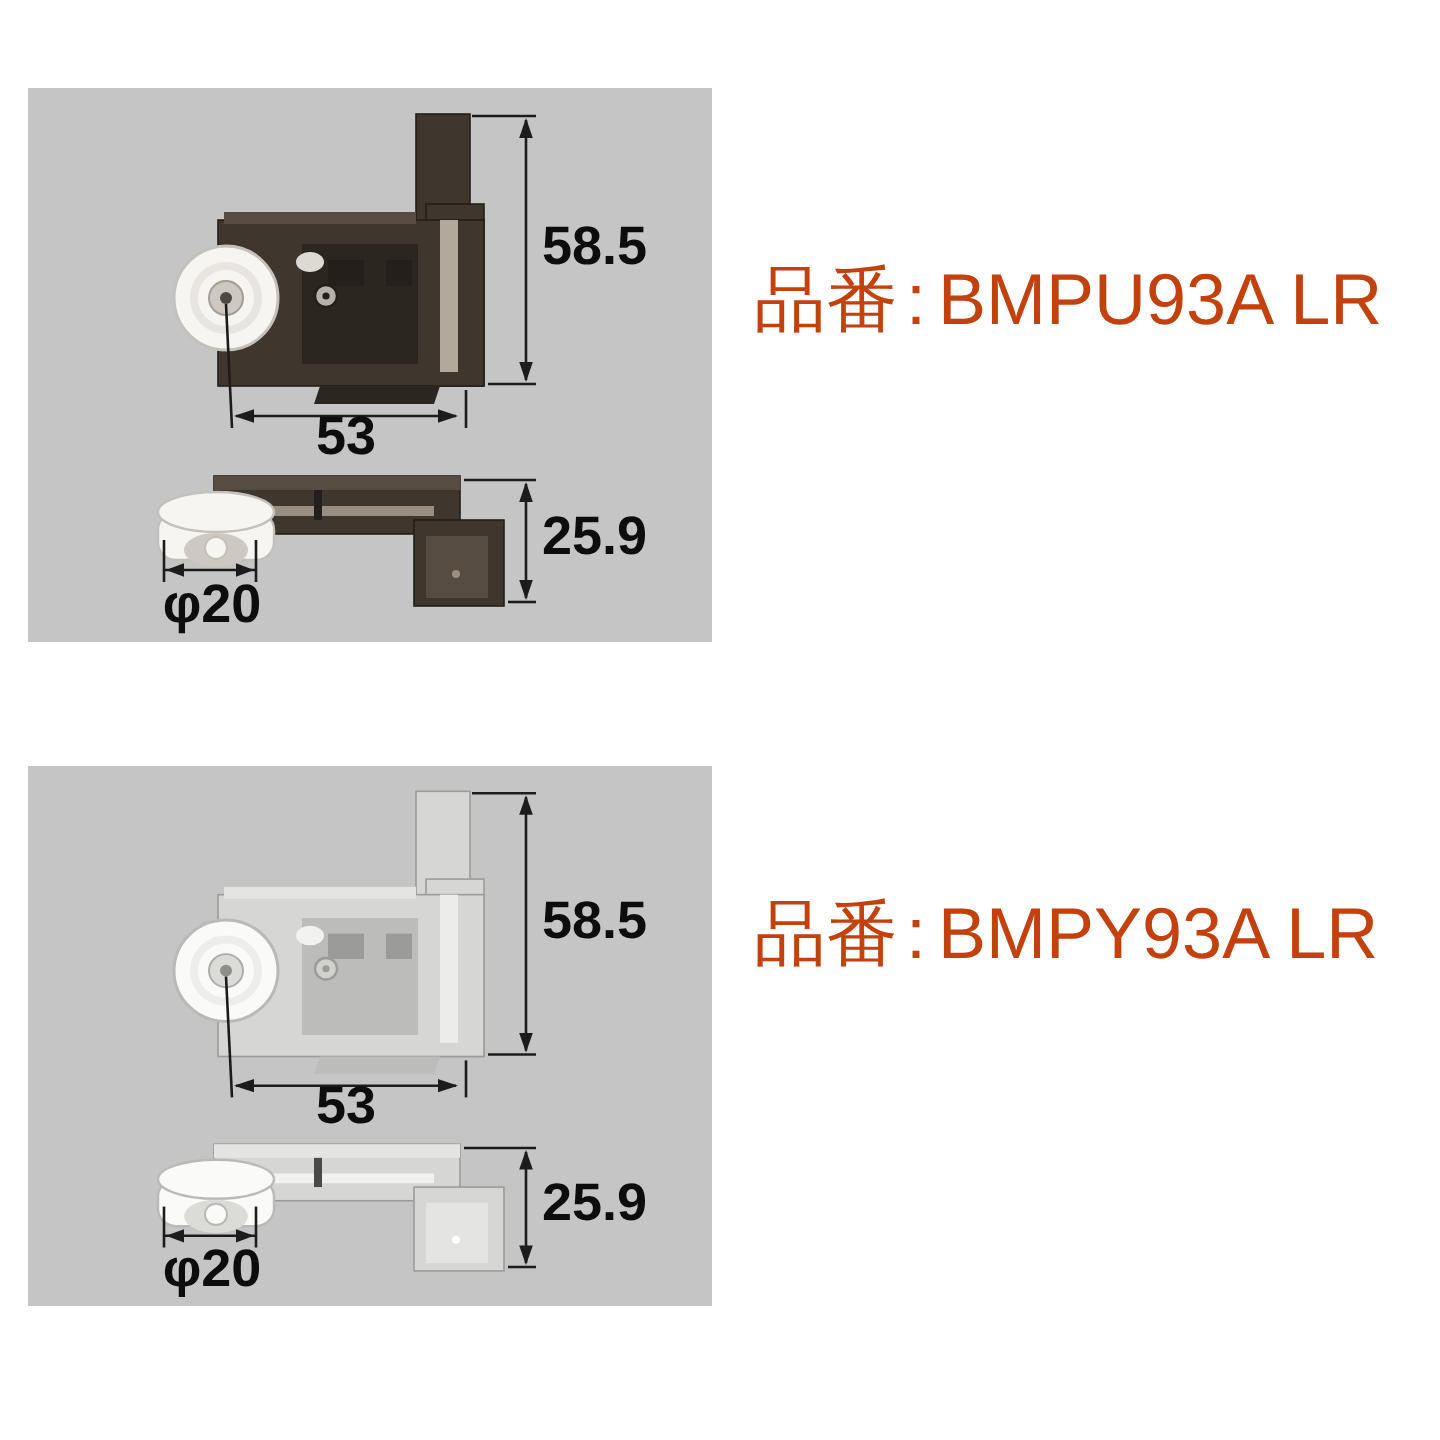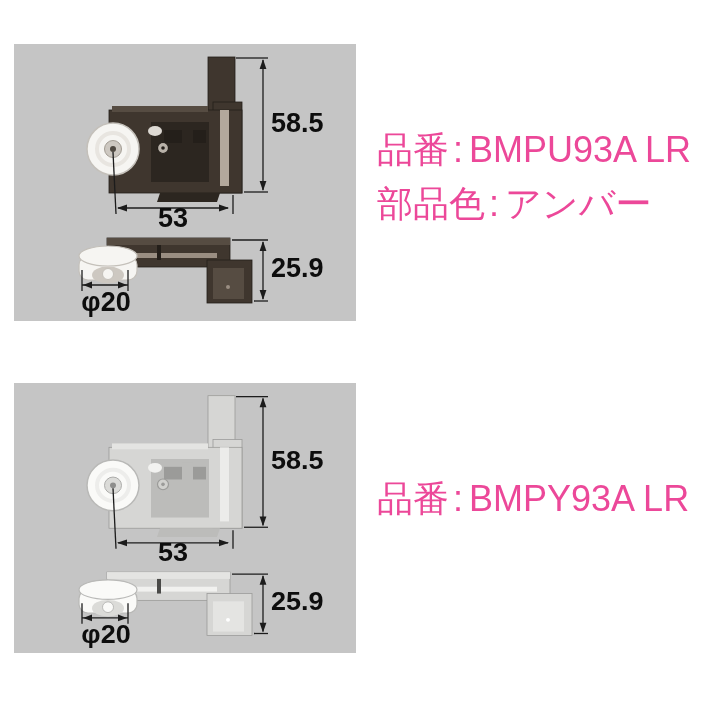--- a/index.html
+++ b/index.html
@@ -27,25 +27,25 @@
     --wheel:#fafaf8; --wheelstroke:#b9b9b7; --wheelring:#ededeb;
     --hub:#dbdbd8; --hubstroke:#acacaa; --axle:#8e8e8c;
   }
   .o { stroke:var(--outline); stroke-width:0.8; }
   .dim line   { stroke:#1c1c1c; stroke-width:1.3; }
   .dim polygon{ fill:#1c1c1c; stroke:none; }
   .dim text   { font-family:"Liberation Sans","DejaVu Sans",sans-serif;
                 font-size:27px; font-weight:bold; fill:#0d0d0d; }
 
   .spec {
-    position:absolute; left:377px; color:#ec4899;
+    position:absolute; left:377px; color:#c2410c;
     font-size:36px; line-height:54px; white-space:nowrap;
   }
   .spec-1 { top:123px; }
-  .spec-2 { top:472px; }
+  .spec-2 { top:440px; }
   .sep { padding:0 6px 0 4px; }
 </style>
 </head>
 <body>
 
 <div class="canvas">
 
   <div class="panel panel-1">
     <svg viewBox="0 0 342 277" preserveAspectRatio="none" class="variant-amber">
 
@@ -117,23 +117,20 @@
         <polygon points="104,237.6 104,244.4 113,241"></polygon>
         <text x="92" y="267" text-anchor="middle">φ20</text>
       </g>
     </svg>
   </div>
 
   <div class="spec spec-1">
     <div class="spec-line">
       <span>品番</span><span class="sep">:</span><span>BMPU93A LR</span>
     </div>
-    <div class="spec-line">
-      <span>部品色</span><span class="sep">:</span><span>アンバー</span>
-    </div>
   </div>
 
   <div class="panel panel-2">
     <svg viewBox="0 0 342 277" preserveAspectRatio="none" class="variant-gray">
 
       <g>
         <rect class="o" x="194" y="13" width="27" height="55" fill="var(--body)"></rect>
         <rect class="o" x="199" y="58" width="29" height="91" fill="var(--body)"></rect>
         <rect class="o" x="95" y="66" width="133" height="83" fill="var(--body)"></rect>
         <rect x="98" y="62" width="96" height="6" fill="var(--body3)"></rect>

